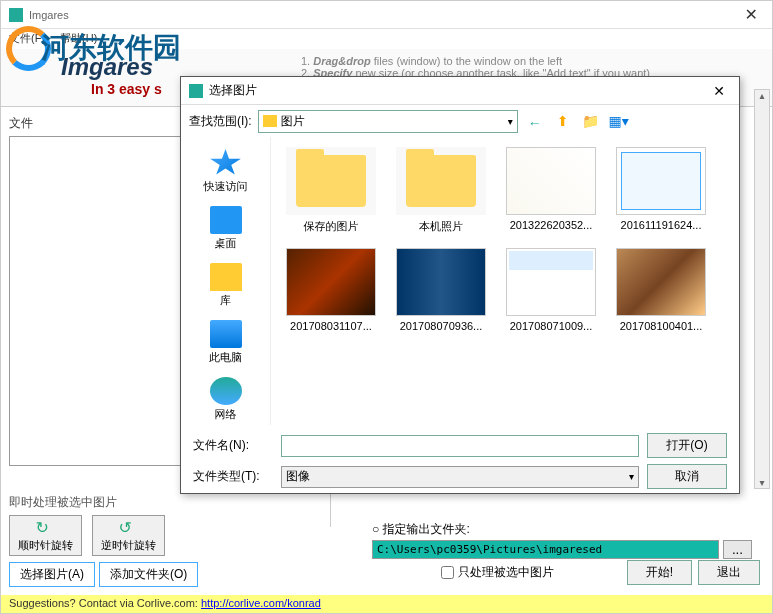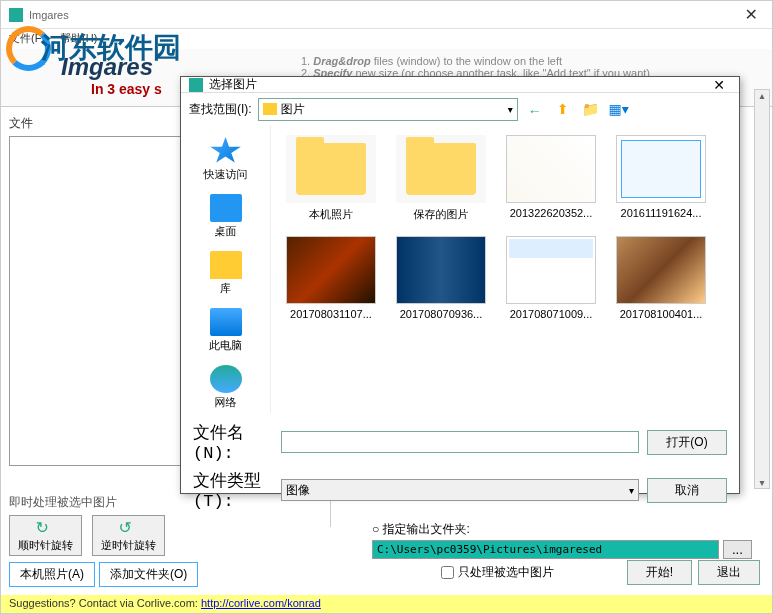--- a/index.html
+++ b/index.html
@@ -50,21 +50,21 @@
     
     .process-check { position: absolute; bottom: 32px; left: 440px; font-size: 12px; display: flex; align-items: center; gap: 4px; }
     .action-buttons { position: absolute; bottom: 28px; right: 12px; display: flex; gap: 6px; }
     .action-btn { border: 1px solid #7a9; padding: 3px 18px; background: #f0f0f0; font-size: 12px; cursor: pointer; }
     
     .statusbar { position: absolute; bottom: 0; left: 0; right: 0; height: 18px; background: #ffff80; padding: 2px 8px; font-size: 11px; color: #333; }
     .statusbar a { color: #00f; text-decoration: underline; }
     
     
     .file-dialog { position: absolute; top: 76px; left: 180px; width: 560px; height: 418px; background: #fff; border: 1px solid #555; box-shadow: 2px 2px 8px rgba(0,0,0,0.3); z-index: 100; }
-    .fd-titlebar { height: 16px; display: flex; align-items: center; padding: 0 8px; border-bottom: 1px solid #ddd; }
+    .fd-titlebar { height: 28px; display: flex; align-items: center; padding: 0 8px; border-bottom: 1px solid #ddd; }
     .fd-icon { width: 14px; height: 14px; background: #2a9; margin-right: 6px; }
     .fd-title { flex: 1; font-size: 12px; }
     .fd-close { font-size: 14px; cursor: pointer; padding: 0 6px; }
     
     .fd-toolbar { height: 32px; display: flex; align-items: center; padding: 4px 8px; gap: 6px; }
     .fd-lookin-label { font-size: 12px; }
     .fd-lookin-combo { flex: 1; border: 1px solid #7a9; padding: 2px 4px; display: flex; align-items: center; gap: 4px; background: #fff; max-width: 260px; }
     .fd-folder-icon { width: 14px; height: 12px; background: #fc3; }
     .fd-combo-arrow { margin-left: auto; font-size: 10px; }
     .fd-tb-btn { width: 22px; height: 22px; display: flex; align-items: center; justify-content: center; cursor: pointer; font-size: 14px; }
@@ -92,21 +92,21 @@
     .fd-thumb.img2::after { content: ''; position: absolute; inset: 4px; border: 1px solid #4af; background: #f0f8ff; }
     .fd-thumb.game1 { background: linear-gradient(135deg, #520, #a30, #210); }
     .fd-thumb.game2 { background: linear-gradient(90deg, #036, #258, #036); }
     .fd-thumb.app { background: #fff; position: relative; }
     .fd-thumb.app::after { content: ''; position: absolute; inset: 2px; background: linear-gradient(#def 30%, #fff 30%); }
     .fd-thumb.game3 { background: linear-gradient(135deg, #b85, #742, #fc8); }
     .fd-file-label { font-size: 11px; text-align: center; word-break: break-all; }
     
     .fd-bottom { padding: 8px 12px; }
     .fd-row { display: flex; align-items: center; gap: 8px; margin-bottom: 6px; }
-    .fd-field-label { width: 80px; font-size: 17px; font-family: Liberation Mono, monospace; }
+    .fd-field-label { width: 80px; font-size: 12px; }
     .fd-field-input { flex: 1; border: 1px solid #7a9; padding: 2px 4px; background: #fff; height: 22px; }
     .fd-field-combo { flex: 1; border: 1px solid #999; padding: 2px 4px; background: #f0f0f0; height: 22px; display: flex; align-items: center; }
     .fd-field-combo .arrow { margin-left: auto; font-size: 10px; }
     .fd-action-btn { width: 80px; border: 1px solid #7a9; padding: 3px 0; background: #f0f0f0; font-size: 12px; cursor: pointer; text-align: center; }
     
     .right-scroll { position: absolute; top: 88px; right: 2px; width: 16px; height: 400px; background: #f0f0f0; border: 1px solid #ccc; }
     .right-scroll::before { content: '▴'; position: absolute; top: 0; width: 100%; text-align: center; font-size: 10px; color: #666; }
     .right-scroll::after { content: '▾'; position: absolute; bottom: 0; width: 100%; text-align: center; font-size: 10px; color: #666; }
   </style>
 </head>
@@ -162,21 +162,21 @@
       <div class="rotate-btn">
         <span class="rotate-icon">↻</span>
         <span class="rotate-label">顺时针旋转</span>
       </div>
       <div class="rotate-btn">
         <span class="rotate-icon">↺</span>
         <span class="rotate-label">逆时针旋转</span>
       </div>
     </div>
     <div class="bottom-bar">
-      <button class="btn add primary">本机照片(A)</button>
+      <button class="btn add primary">选择图片(A)</button>
       <button class="btn add">添加文件夹(O)</button>
     </div>
   </div>
 
   <div class="dest-area">
     <div style="font-size:12px;margin-bottom:2px;">○ <span>指定输出文件夹:</span></div>
     <div class="dest-row">
       <input class="dest-input" value="C:\Users\pc0359\Pictures\imgaresed" style="">
       <button class="dest-btn">...</button>
     </div>
@@ -240,27 +240,27 @@
         <div class="fd-sb-label">网络</div>
       </div>
     </div>
 
     <div class="fd-files">
       <div class="fd-file-grid" id="file-grid">
           <div class="fd-file-item">
             <div class="fd-thumb folder">
               <div class="fd-folder-shape"></div>
             </div>
-            <div class="fd-file-label">本机照片</div>
+            <div class="fd-file-label">保存的图片</div>
           </div>
           <div class="fd-file-item">
             <div class="fd-thumb folder">
               <div class="fd-folder-shape"></div>
             </div>
-            <div class="fd-file-label">保存的图片</div>
+            <div class="fd-file-label">本机照片</div>
           </div>
           <div class="fd-file-item">
             <div class="fd-thumb img1"></div>
             <div class="fd-file-label">201322620352...</div>
           </div>
           <div class="fd-file-item">
             <div class="fd-thumb img2"></div>
             <div class="fd-file-label">201611191624...</div>
           </div>
           <div class="fd-file-item">

